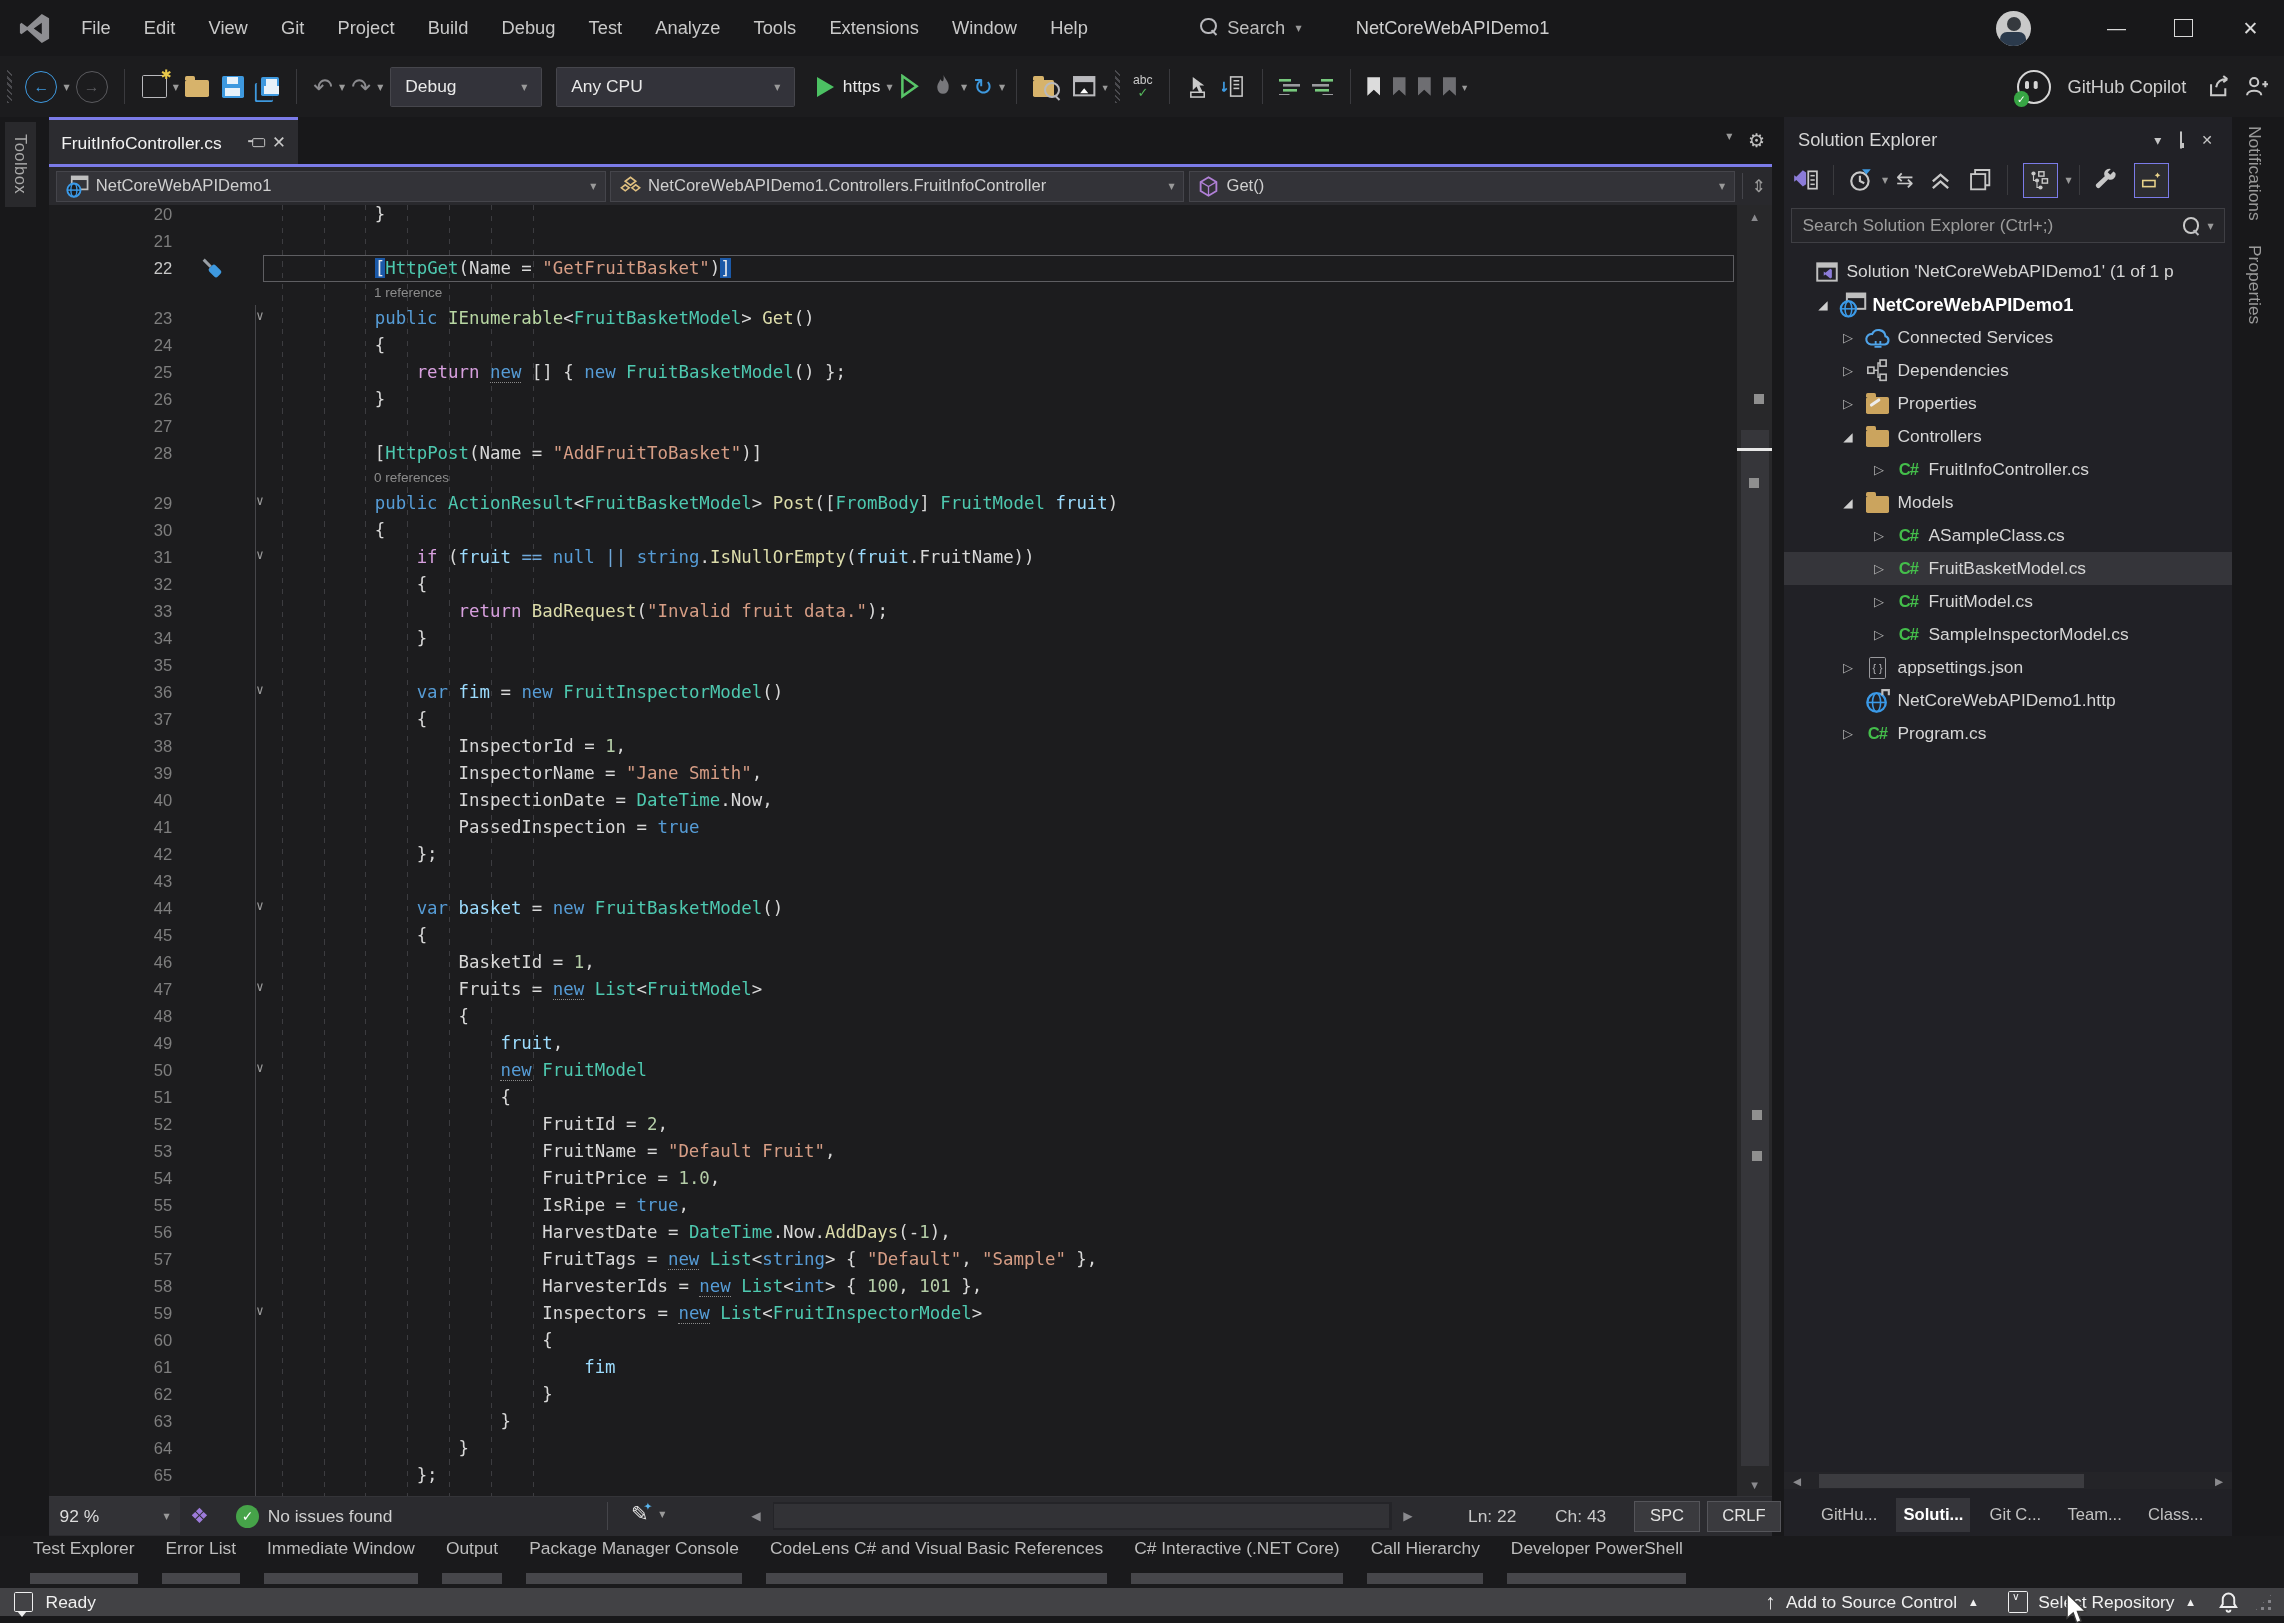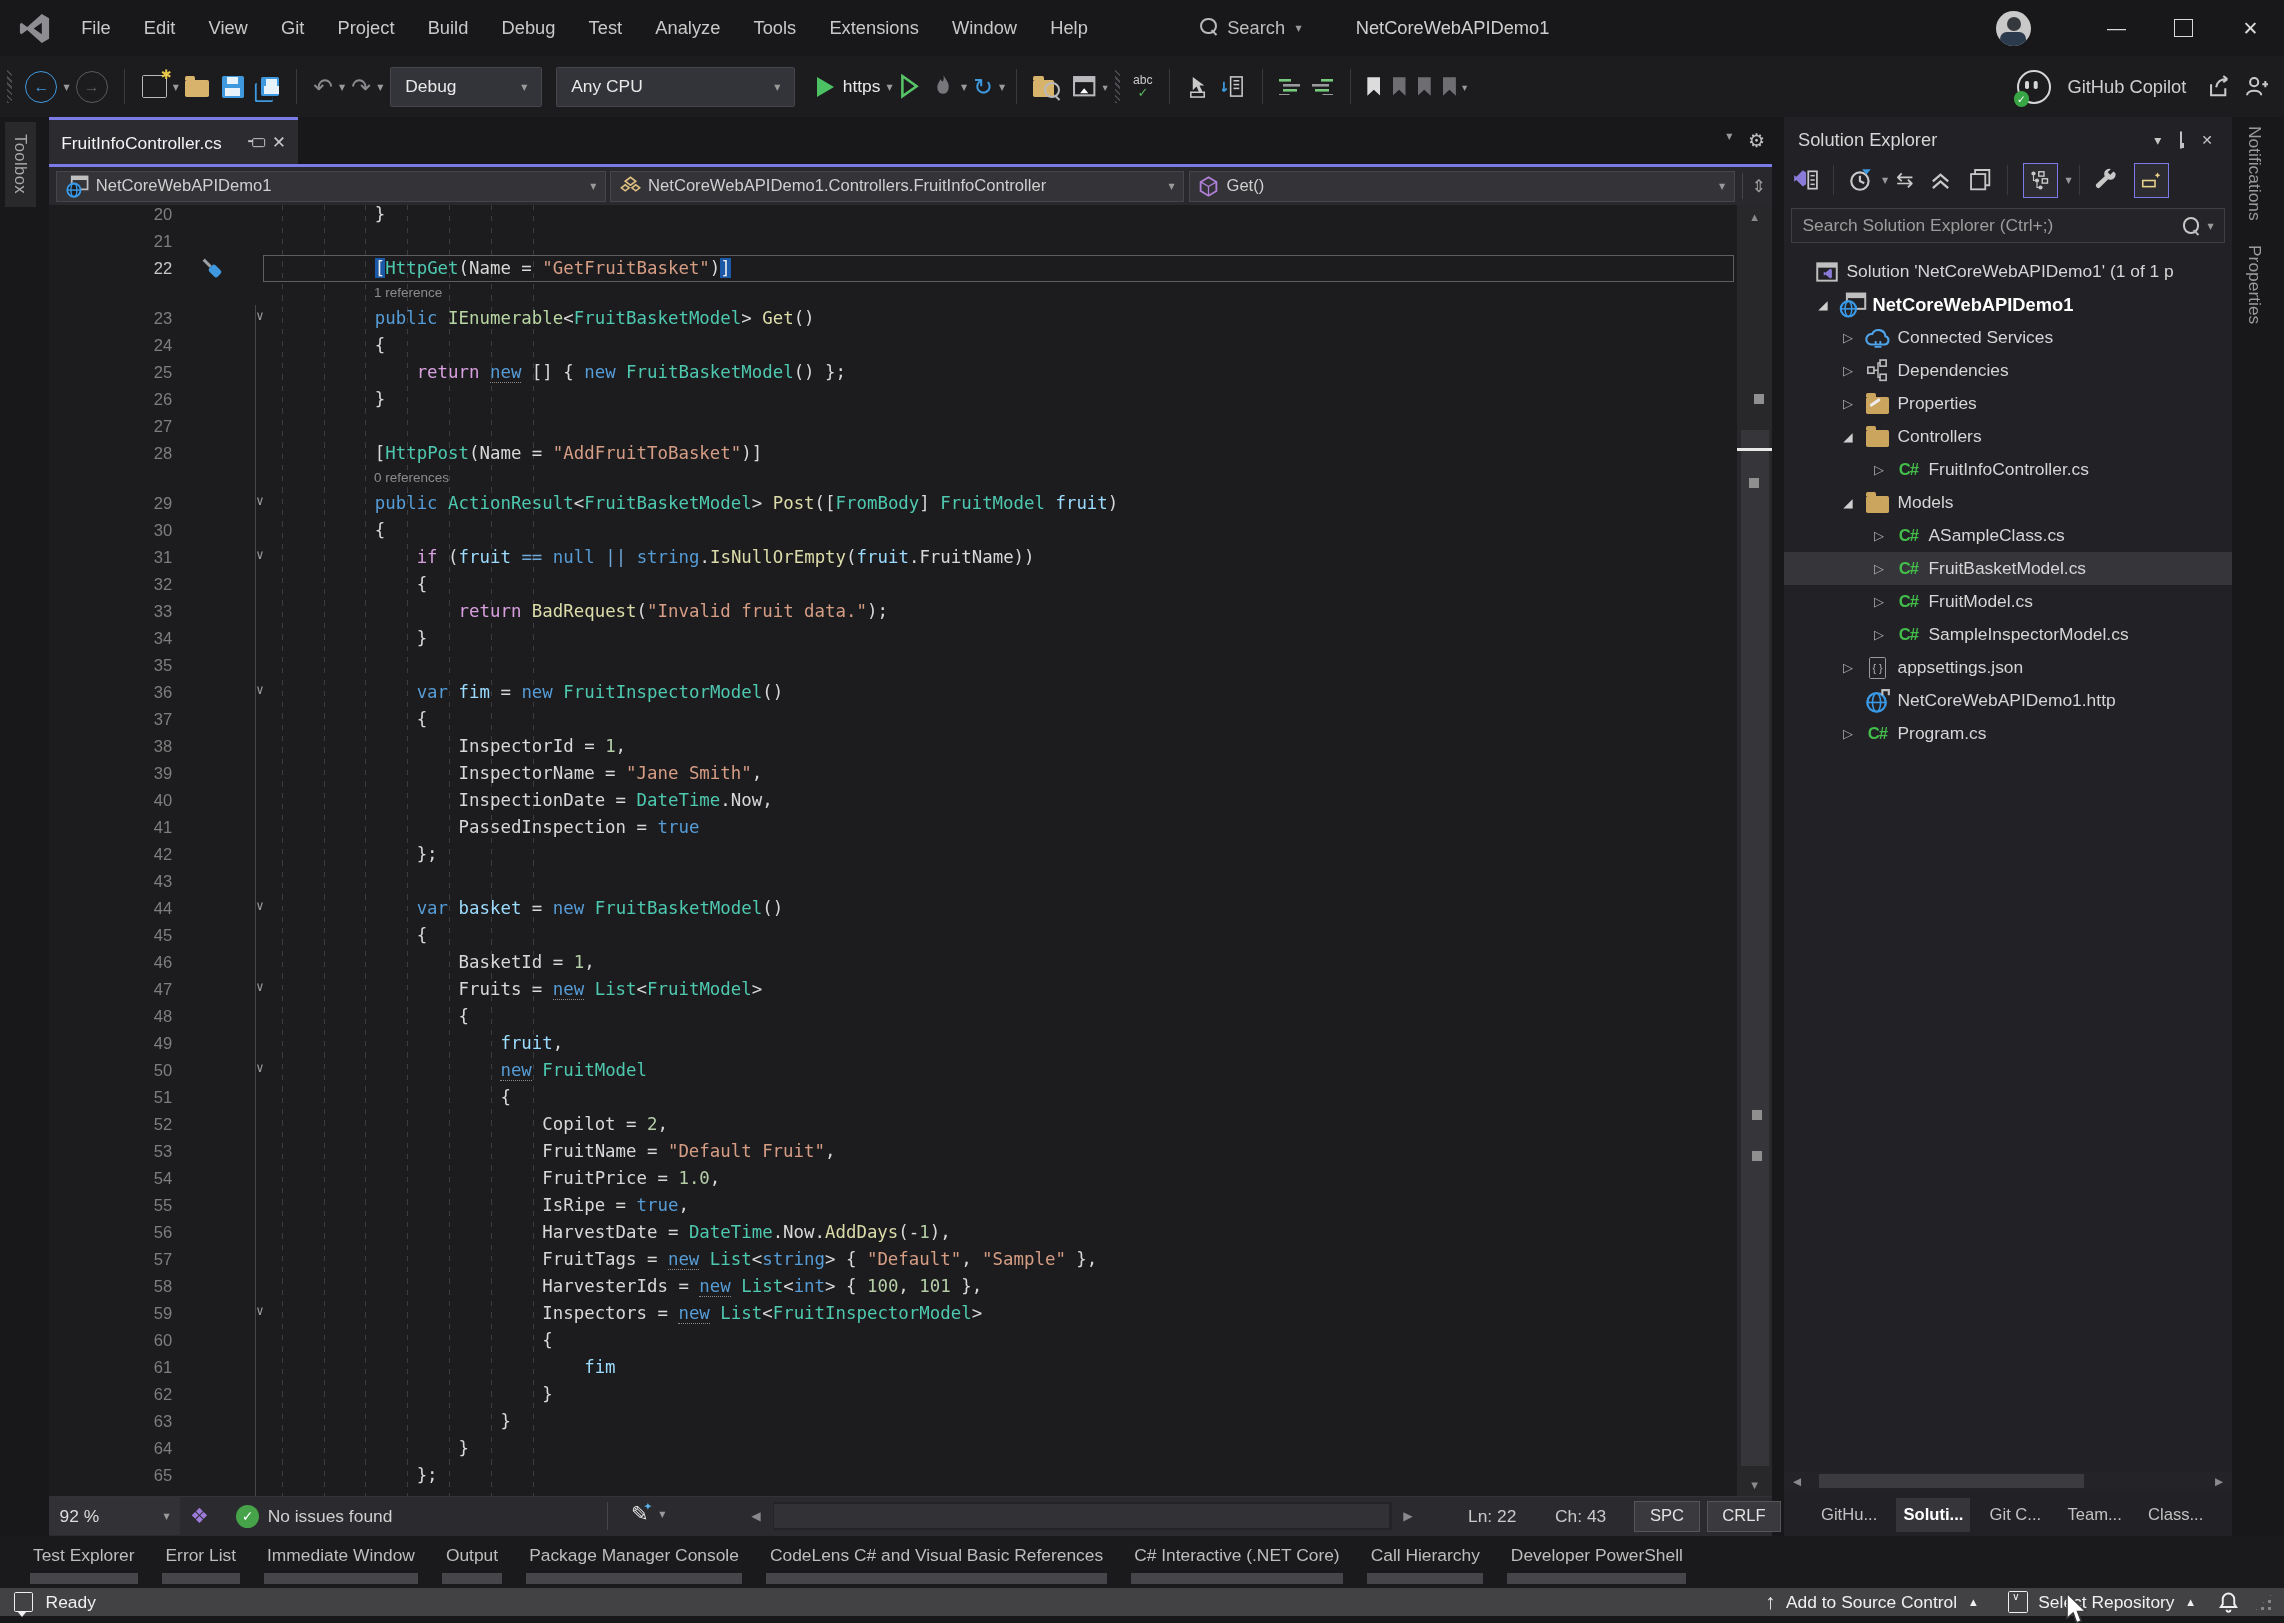--- a/index.html
+++ b/index.html
@@ -158,21 +158,21 @@
   .fldr.wr::after{content:"";position:absolute;left:2.6px;top:4.4px;width:12.2px;height:2.6px;background:#EDEDED;transform:rotate(-35deg);border-radius:1.7px}
   #sx-hscroll{position:absolute;left:0;top:1355px;width:100%;height:17.4px;background:#242428}
   #sx-hthumb{position:absolute;left:35px;top:1.7px;width:265px;height:14px;background:#3C3C40}
   .sxar{position:absolute;top:0;width:26px;height:17.4px;color:#8A8A8E;font-size:10.5px;display:flex;align-items:center;justify-content:center}
   #sx-tabs{position:absolute;left:0;top:1376px;width:100%;height:44px;display:flex;align-items:center;gap:12.2px;padding-left:30px;box-sizing:border-box}
   .setab{font-size:16.6px;color:#C2C2C2;padding:7px 7px}
   .setab.active{background:#35353A;color:#FFF;font-weight:700}
 
   
   #bottom-tabs{left:0;top:1536px;width:2284px;height:52px;background:#1A1A1C;display:flex;gap:31px;padding-left:33px;box-sizing:border-box}
-  .btab{position:relative;font-size:17.4px;color:#BDBDBD;padding-top:9px;height:45px}
+  .btab{position:relative;font-size:17.4px;color:#BDBDBD;padding-top:2px;height:45px}
   .btab::after{content:"";position:absolute;left:-3.5px;right:-3.5px;top:37px;height:11.3px;background:#46464A}
   #statusbar{left:0;top:1588px;width:2284px;height:28px;background:#424245;display:flex;align-items:center;color:#F0F0F0;font-size:17.4px}
   .flagic{width:17.4px;height:17.4px;border:1.7px solid #EFEFEF;border-radius:1.7px;position:relative;margin:0 12.2px 0 14px}
   .flagic::after{content:"";position:absolute;left:1.7px;top:17.4px;border-left:5.2px solid transparent;border-right:5.2px solid transparent;border-top:6.1px solid #EFEFEF}
   #sb-right{margin-left:auto;display:flex;align-items:center;gap:12.2px;margin-right:8.7px}
   .sbbtn{display:flex;align-items:center;gap:10.5px;padding:0 8.7px;height:35px}
   .upar{font-size:21px}
   .tinytri{font-size:11.3px}
   .repoic{width:17.4px;height:20px;border:1.7px solid #EFEFEF;border-radius:1.7px;position:relative}
   .repoic::after{content:"∨";position:absolute;left:2.6px;top:-1.7px;font-size:10.5px}
@@ -594,21 +594,21 @@
           <pre><span class="tk-p">                    </span><span class="tk-u">new</span><span class="tk-p"> </span><span class="tk-t">FruitModel</span></pre>
         </div>
         <div class="crow">
           <span class="ln">51</span>
           <span class="marg"></span>
           <pre><span class="tk-p">                    </span><span class="tk-p">{</span></pre>
         </div>
         <div class="crow">
           <span class="ln">52</span>
           <span class="marg"></span>
-          <pre><span class="tk-p">                        </span><span class="tk-p">Copilot = </span><span class="tk-n2">2</span><span class="tk-p">,</span></pre>
+          <pre><span class="tk-p">                        </span><span class="tk-p">FruitId = </span><span class="tk-n2">2</span><span class="tk-p">,</span></pre>
         </div>
         <div class="crow">
           <span class="ln">53</span>
           <span class="marg"></span>
           <pre><span class="tk-p">                        </span><span class="tk-p">FruitName = </span><span class="tk-s">"Default Fruit"</span><span class="tk-p">,</span></pre>
         </div>
         <div class="crow">
           <span class="ln">54</span>
           <span class="marg"></span>
           <pre><span class="tk-p">                        </span><span class="tk-p">FruitPrice = </span><span class="tk-n2">1.0</span><span class="tk-p">,</span></pre>

